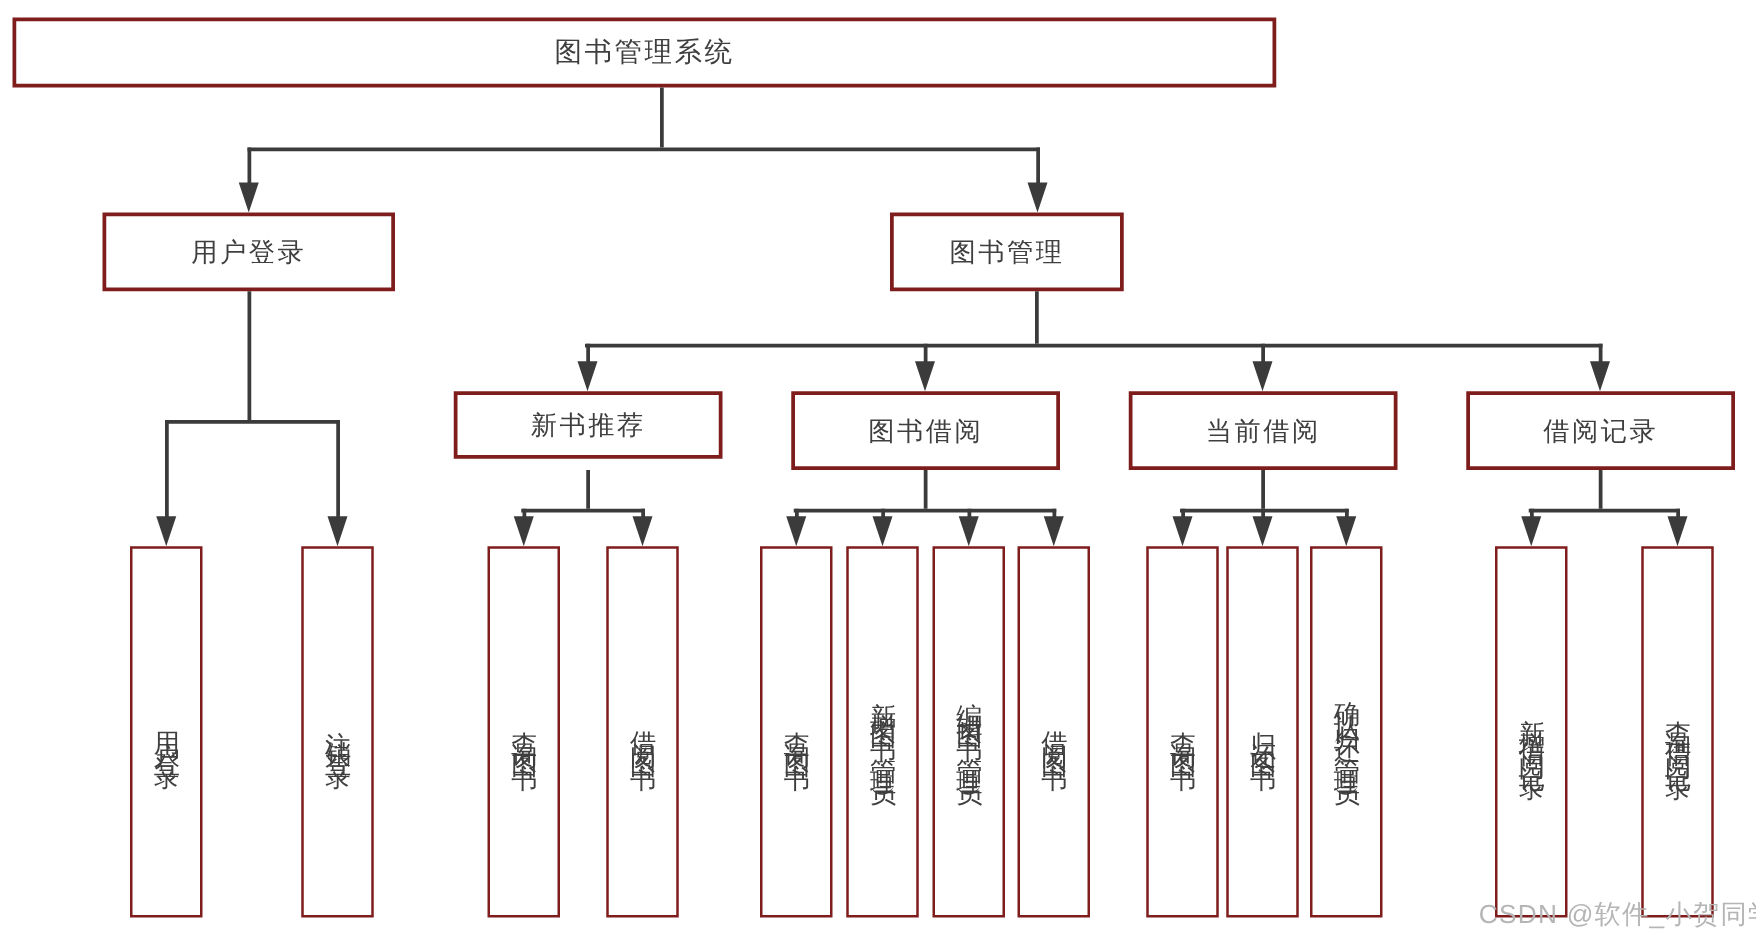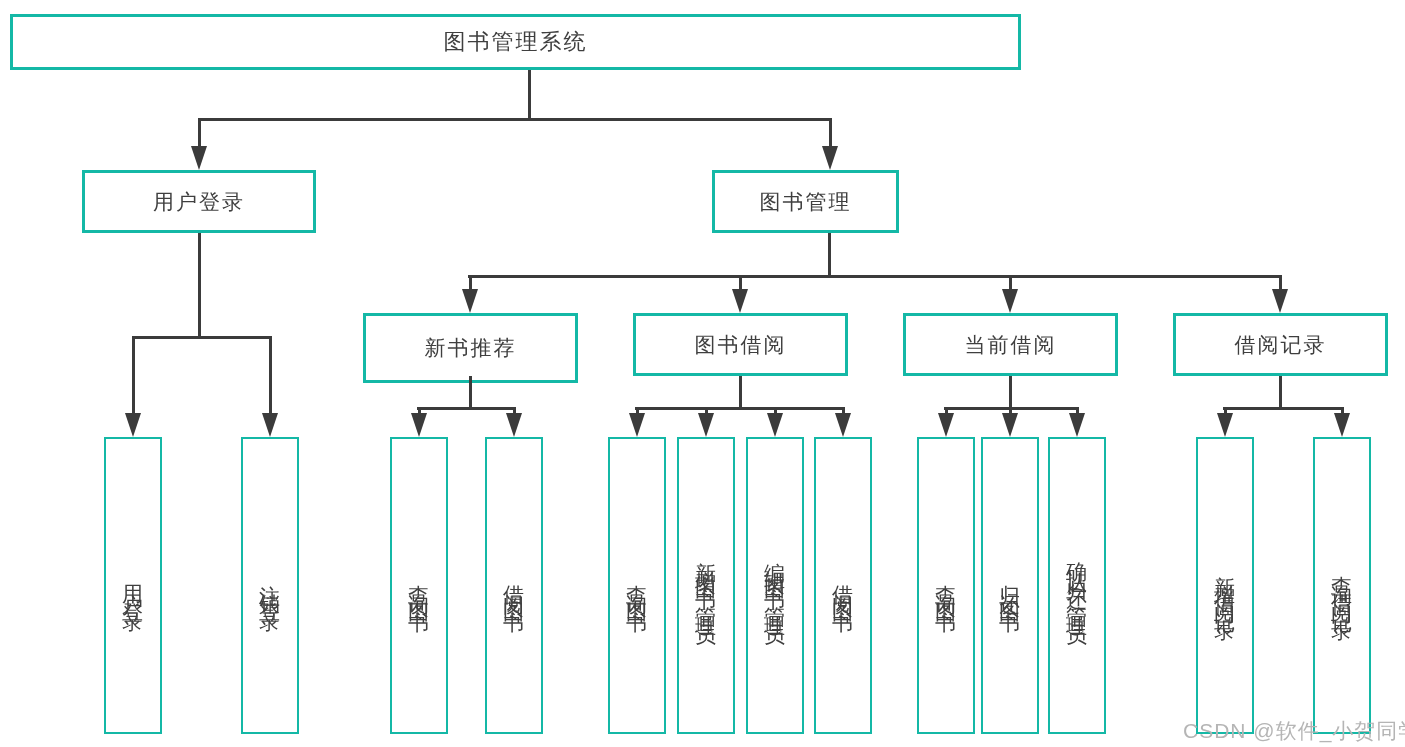--- a/index.html
+++ b/index.html
@@ -4,21 +4,21 @@
 <style>
   * { margin:0; padding:0; box-sizing:border-box; }
   html,body { background:#ffffff; }
   body { font-family:"Liberation Sans", sans-serif; }
   .canvas {
     position:relative; width:1405px; height:747px;
     background:#ffffff; overflow:hidden;
   }
   .box {
     position:absolute; background:#ffffff;
-    border:3px solid #14b8a6; color:#3f3f3f;
+    border:3px solid #7f1d1d; color:#3f3f3f;
     display:flex; align-items:center; justify-content:center;
   }
   .leaf { border-width:2px; }
   .hlabel { font-size:21px; letter-spacing:2px; white-space:nowrap; }
   .rootlabel { font-size:22px; letter-spacing:2px; white-space:nowrap; }
   .vlabel {
     writing-mode:vertical-rl; text-orientation:mixed;
     font-size:21px; letter-spacing:9px; line-height:1;
   }
   .vl { position:absolute; width:3px; background:#3b3b3b; }
@@ -69,21 +69,21 @@
   <div class="hl" style="left:468px;top:275px;width:814px"></div>
   <div class="vl" style="left:469px;top:275px;height:20px"></div>
   <div class="arrow" style="left:462px;top:289px"></div>
   <div class="vl" style="left:739px;top:275px;height:20px"></div>
   <div class="arrow" style="left:732px;top:289px"></div>
   <div class="vl" style="left:1009px;top:275px;height:20px"></div>
   <div class="arrow" style="left:1002px;top:289px"></div>
   <div class="vl" style="left:1279px;top:275px;height:20px"></div>
   <div class="arrow" style="left:1272px;top:289px"></div>
 
-  <div class="box" style="left:363px;top:313px;width:215px;height:70px">
+  <div class="box" style="left:363px;top:313px;width:215px;height:54px">
     <span class="hlabel">新书推荐</span>
   </div>
   <div class="box" style="left:903px;top:313px;width:215px;height:63px">
     <span class="hlabel">当前借阅</span>
   </div>
   <div class="box" style="left:633px;top:313px;width:215px;height:63px">
     <span class="hlabel">图书借阅</span>
   </div>
   <div class="box" style="left:1173px;top:313px;width:215px;height:63px">
     <span class="hlabel">借阅记录</span>

